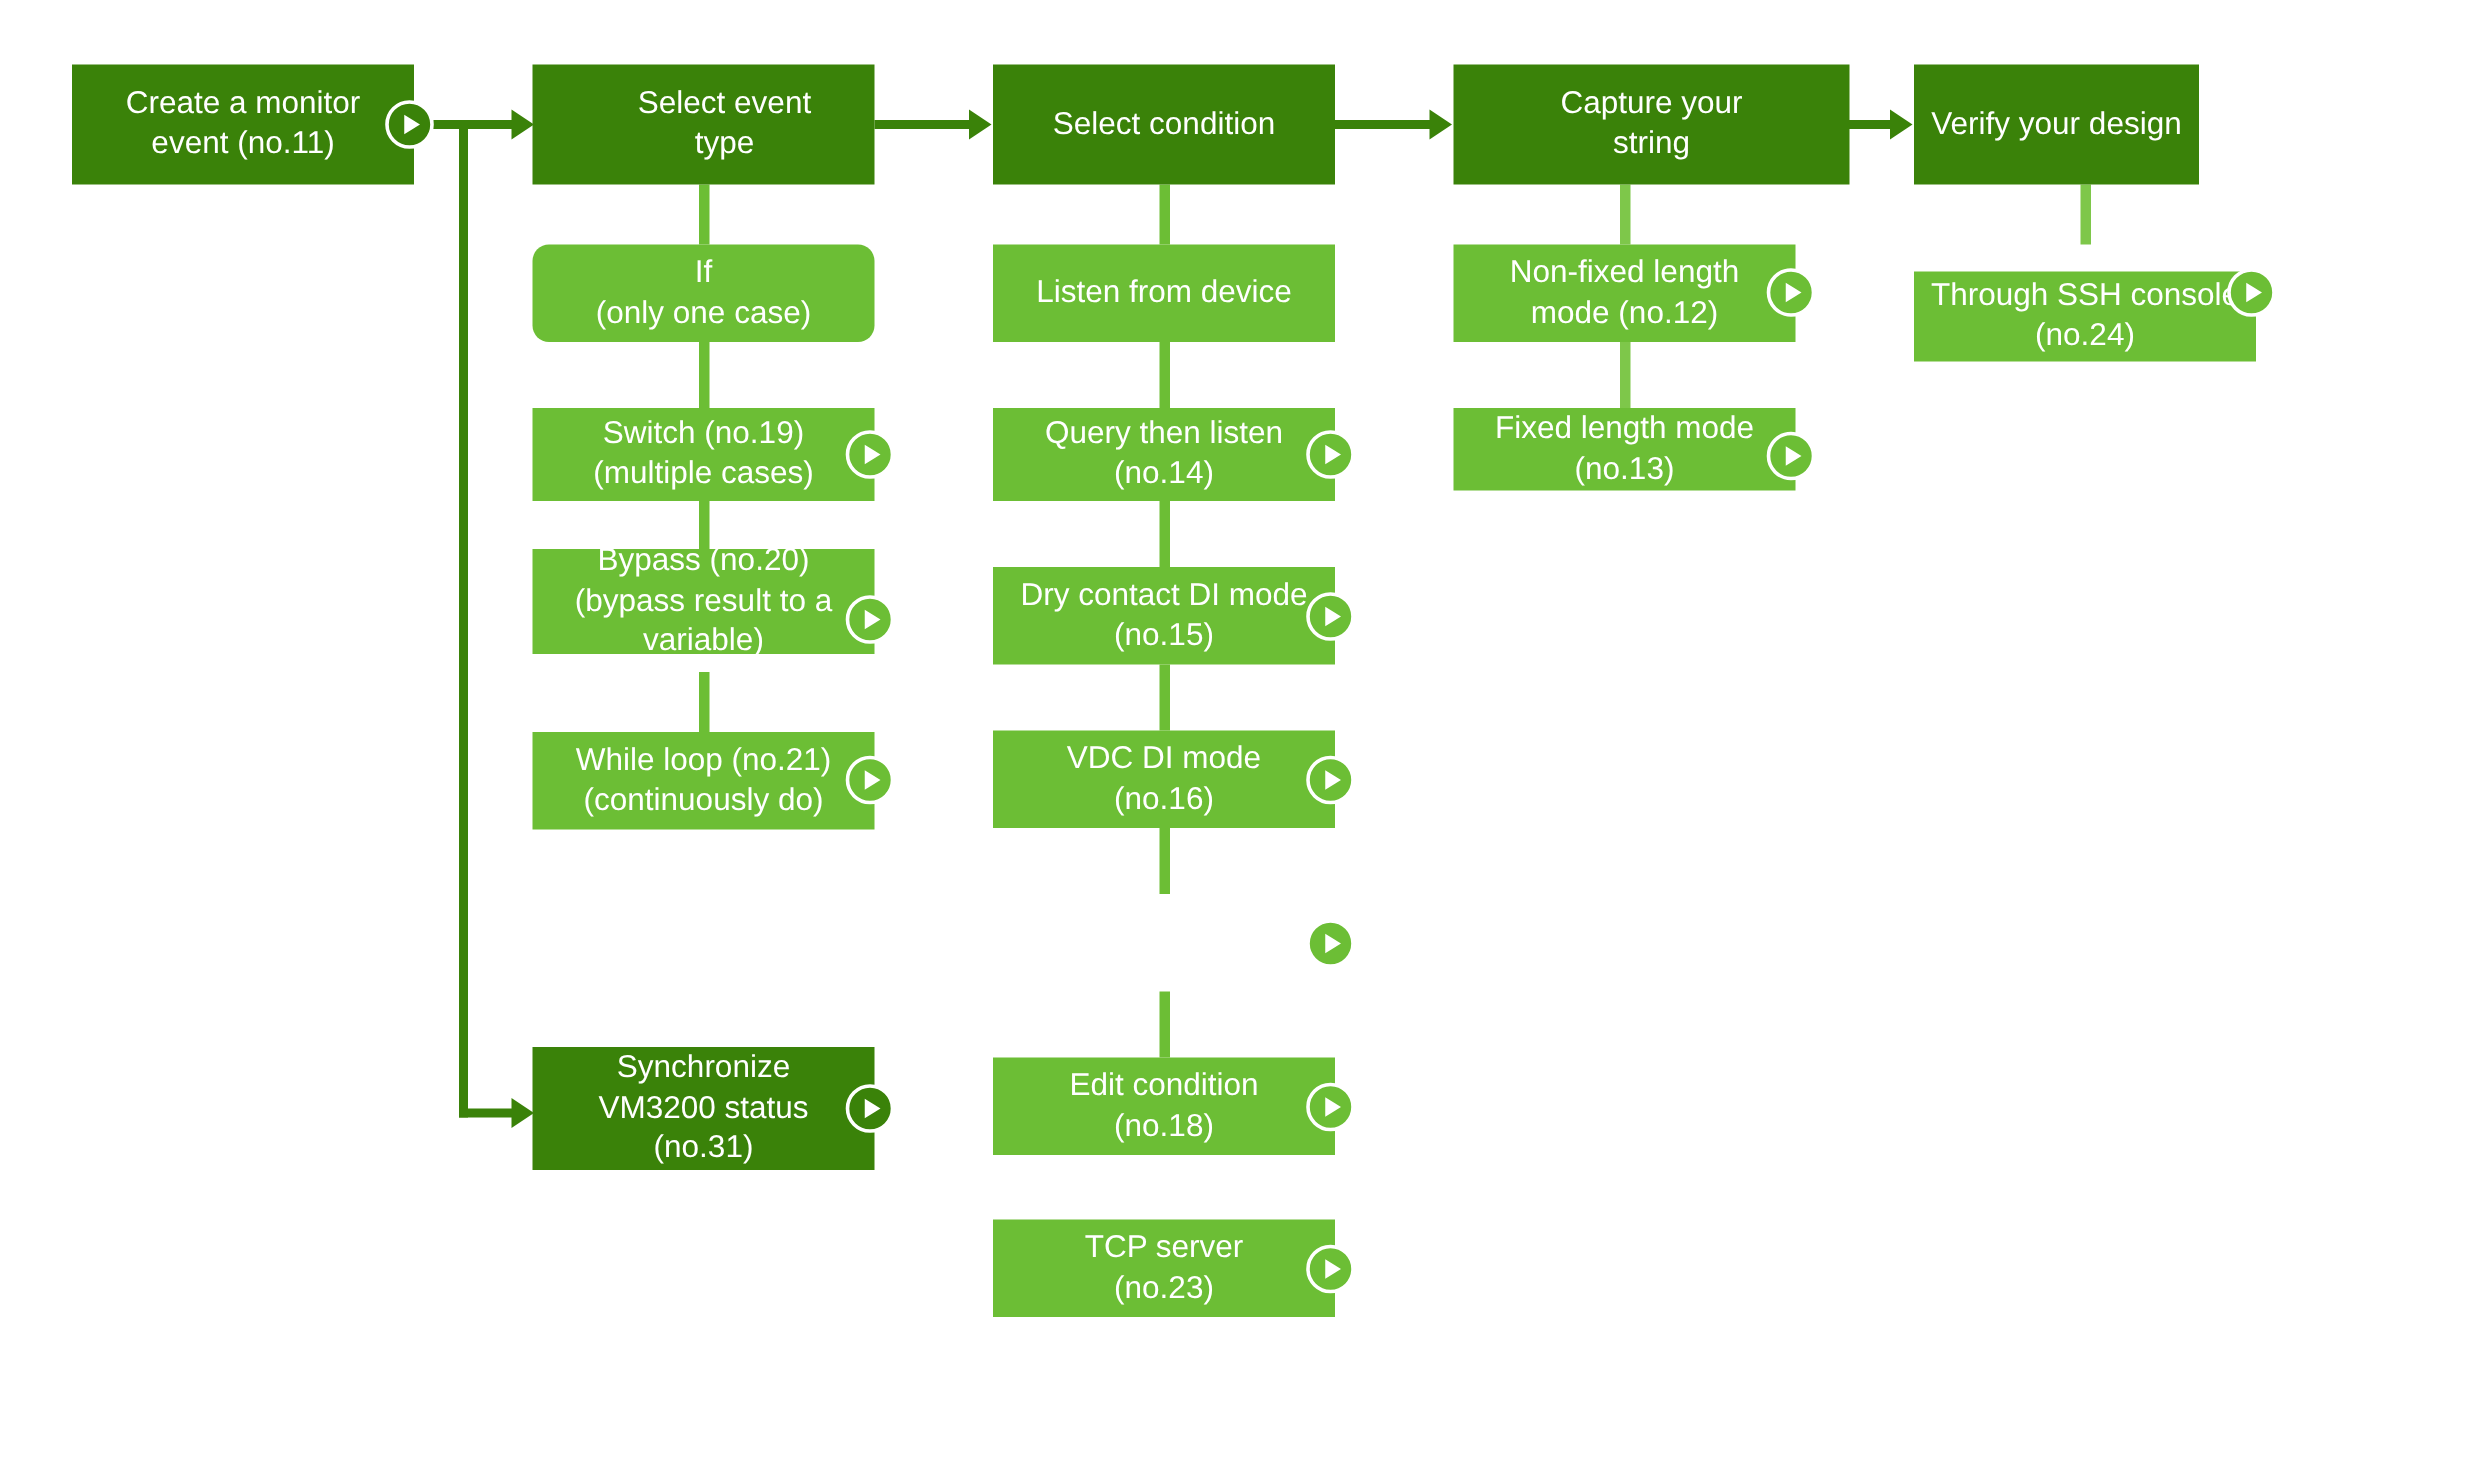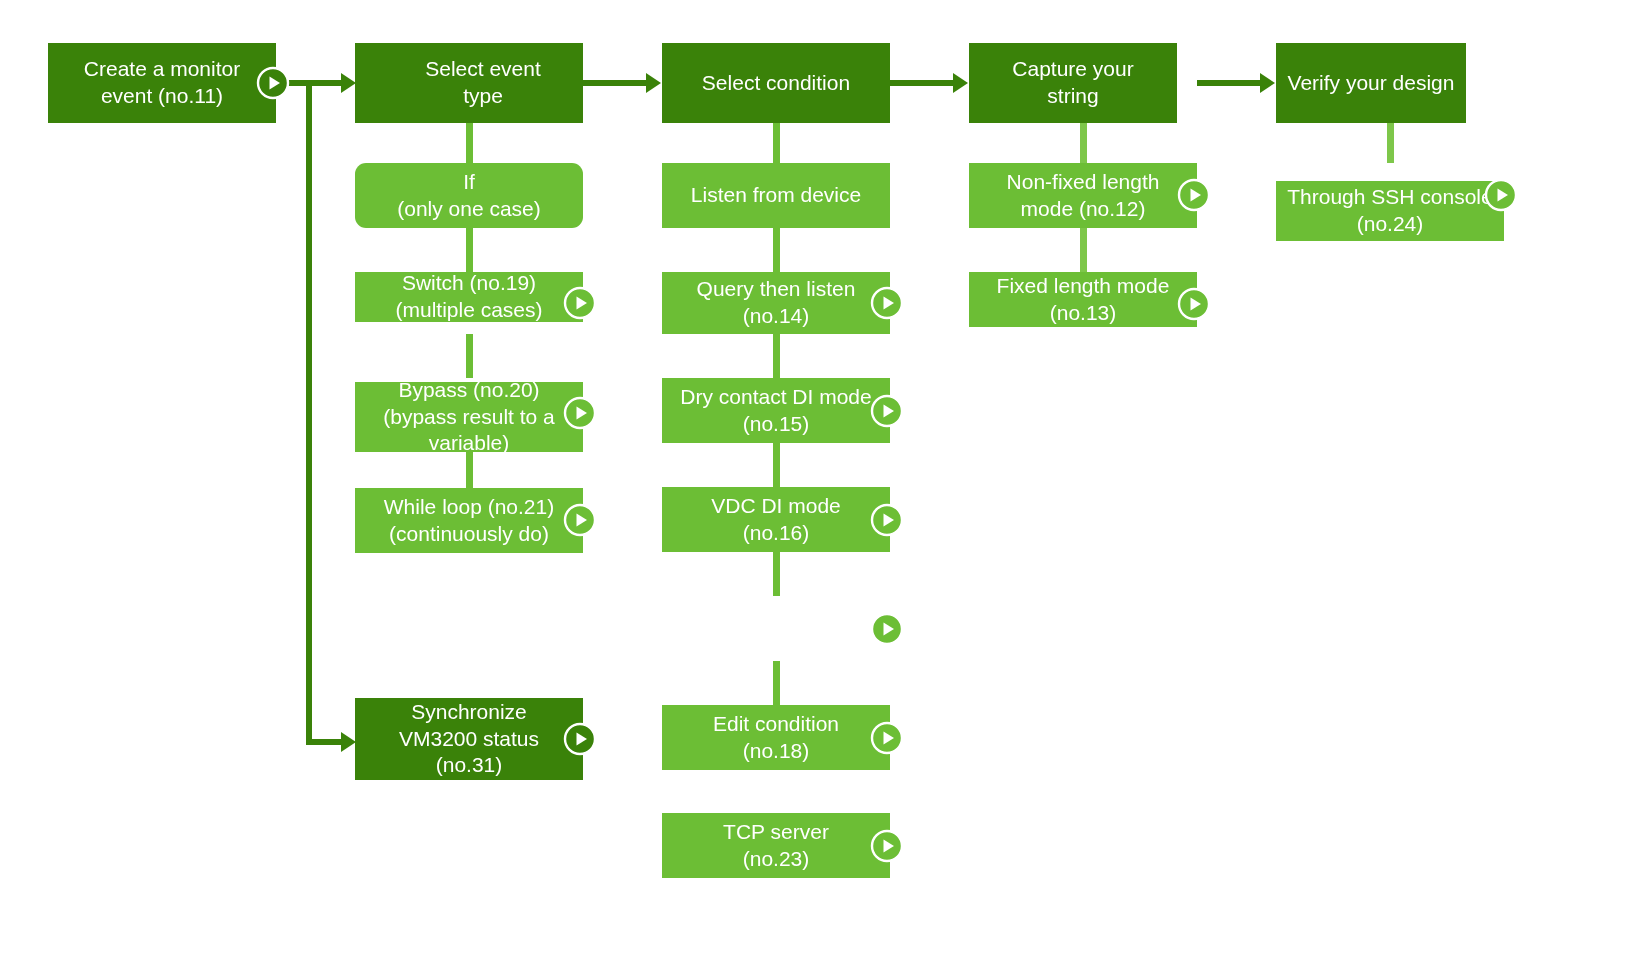--- a/index.html
+++ b/index.html
@@ -102,28 +102,28 @@
     <circle cx="17" cy="17" r="15" fill="#3a8209" stroke="#ffffff" stroke-width="2.4"></circle>
     <polygon points="13.5,10.5 24,17 13.5,23.5" fill="#ffffff"></polygon>
   </svg>
 
   <div class="node dark" style="left:355px; top:43px; width:228px; height:80px;padding-left:38px;">Select event
 type</div>
 
   <div class="node light" style="left:355px; top:163px; width:228px; height:65px;border-radius:11px;">If
 (only one case)</div>
 
-  <div class="node light" style="left:355px; top:272px; width:228px; height:50px;">Switch (no.19)
+  <div class="node light" style="left:355px; top:272px; width:228px; height:62px;">Switch (no.19)
 (multiple cases)</div>
   <svg class="playicon" viewBox="0 0 34 34" style="left:563px; top:286px;">
     <circle cx="17" cy="17" r="15" fill="#6cbe35" stroke="#ffffff" stroke-width="2.4"></circle>
     <polygon points="13.5,10.5 24,17 13.5,23.5" fill="#ffffff"></polygon>
   </svg>
 
-  <div class="node light" style="left:355px; top:382px; width:228px; height:70px;">Bypass (no.20)
+  <div class="node light" style="left:355px; top:366px; width:228px; height:70px;">Bypass (no.20)
 (bypass result to a
 variable)</div>
   <svg class="playicon" viewBox="0 0 34 34" style="left:563px; top:396px;">
     <circle cx="17" cy="17" r="15" fill="#6cbe35" stroke="#ffffff" stroke-width="2.4"></circle>
     <polygon points="13.5,10.5 24,17 13.5,23.5" fill="#ffffff"></polygon>
   </svg>
 
   <div class="node light" style="left:355px; top:488px; width:228px; height:65px;">While loop (no.21)
 (continuously do)</div>
   <svg class="playicon" viewBox="0 0 34 34" style="left:563px; top:503px;">
@@ -176,21 +176,21 @@
     <polygon points="13.5,10.5 24,17 13.5,23.5" fill="#ffffff"></polygon>
   </svg>
 
   <div class="node light" style="left:662px; top:813px; width:228px; height:65px;">TCP server
 (no.23)</div>
   <svg class="playicon" viewBox="0 0 34 34" style="left:870px; top:829px;">
     <circle cx="17" cy="17" r="15" fill="#6cbe35" stroke="#ffffff" stroke-width="2.4"></circle>
     <polygon points="13.5,10.5 24,17 13.5,23.5" fill="#ffffff"></polygon>
   </svg>
 
-  <div class="node dark" style="left:969px; top:43px; width:208px; height:80px;text-align:center;">Capture your
+  <div class="node dark" style="left:969px; top:43px; width:264px; height:80px;text-align:center;">Capture your
 string</div>
 
   <div class="node light" style="left:969px; top:163px; width:228px; height:65px;">Non-fixed length
 mode (no.12)</div>
   <svg class="playicon" viewBox="0 0 34 34" style="left:1177px; top:178px;">
     <circle cx="17" cy="17" r="15" fill="#6cbe35" stroke="#ffffff" stroke-width="2.4"></circle>
     <polygon points="13.5,10.5 24,17 13.5,23.5" fill="#ffffff"></polygon>
   </svg>
 
   <div class="node light" style="left:969px; top:272px; width:228px; height:55px;">Fixed length mode

